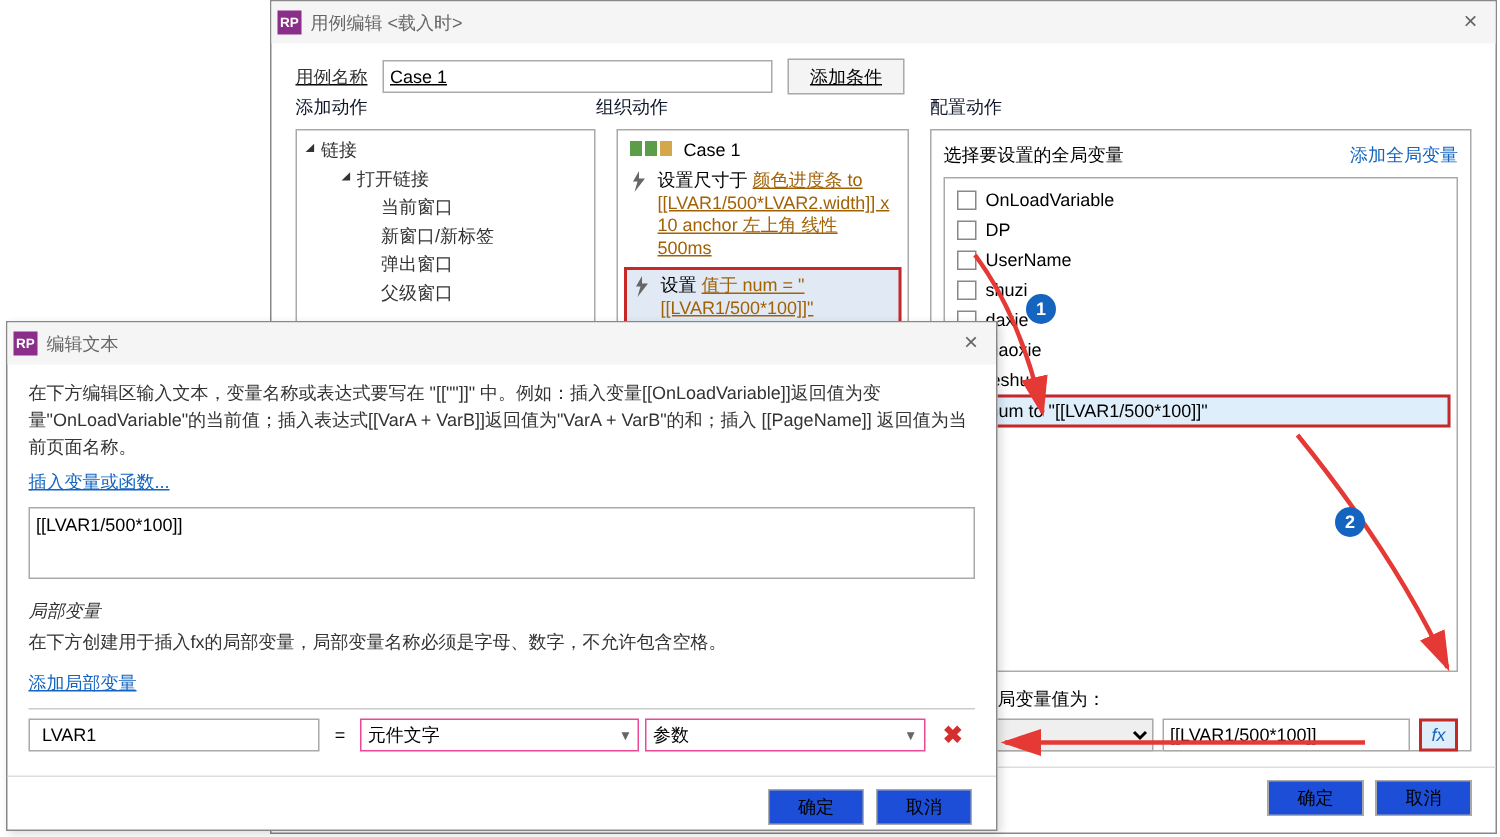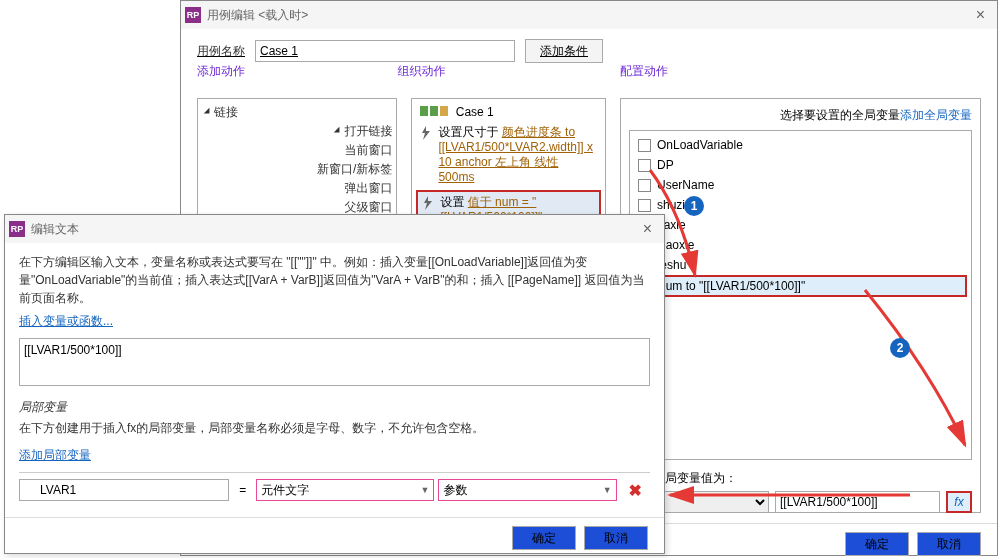--- a/index.html
+++ b/index.html
@@ -9,35 +9,35 @@
 .titlebar .logo { width: 16px; height: 16px; background: #8a2e8a; color: #fff; font-size: 9px; display: flex; align-items: center; justify-content: center; margin-right: 6px; font-weight: bold; }
 .titlebar .title { color: #666; }
 .titlebar .close { margin-left: auto; font-size: 16px; color: #666; cursor: pointer; padding: 0 8px; }
 .d1-body { padding: 10px 16px; }
 .row1 { display: flex; gap: 10px; align-items: center; margin-bottom: 0; text-decoration: underline; }
 .row1 label { color: #333; }
 .row1 input { border: 1px solid #aaa; height: 22px; padding: 0 4px; width: 260px; }
 .row1 button { border: 1px solid #aaa; background: #f4f4f4; height: 24px; padding: 0 14px; cursor: pointer; }
 .sections { display: flex; gap: 0; }
 .sec { flex: 1; }
-.sec-title { color: #6d28d9; margin-bottom: 18px; }
+.sec-title { color: #0f172a; margin-bottom: 6px; }
 .tree-box { border: 1px solid #aaa; height: 415px; padding: 4px; overflow: hidden; }
 .tree-box.mid { margin: 0 14px; position: relative; }
 .tree-node { padding: 1px 0 1px 4px; color: #333; white-space: nowrap; }
 .tree-node .arrow { display: inline-block; width: 0; height: 0; border-left: 4px solid #333; border-top: 4px solid transparent; border-bottom: 4px solid transparent; transform: rotate(45deg); margin-right: 4px; }
-.tree-child { padding-left: 24px; text-align: right; }
+.tree-child { padding-left: 24px; }
 .action-item { padding: 3px 6px 3px 22px; position: relative; line-height: 15px; }
 .action-item .bolt { position: absolute; left: 4px; top: 4px; width: 12px; height: 14px; }
 .action-item .bolt svg { width: 12px; height: 14px; }
 .action-sel { border: 2px solid #c62828; background: #e0e9f4; margin-top: 2px; }
 .green { color: #a16207; text-decoration: underline; }
 .case-icon { display: inline-block; vertical-align: middle; margin-right: 4px; }
 .case-icon svg { width: 28px; height: 12px; }
 .d1-right { flex: 1.05; }
-.gv-head { display: flex; align-items: center; justify-content: flex-end; margin-bottom: 6px; }
+.gv-head { display: flex; align-items: center; justify-content: space-between; margin-bottom: 6px; }
 .gv-head a { color: #1565c0; text-decoration: none; }
 .gv-list { border: 1px solid #aaa; height: 330px; padding: 4px 0; overflow: hidden; position: relative; }
 .gv-item { padding: 3px 8px; display: flex; align-items: center; gap: 6px; }
 .gv-item .chk { width: 13px; height: 13px; border: 1px solid #888; }
 .gv-item .chk.ck { background: #fff; position: relative; }
 .gv-item .chk.ck::after { content: "✓"; position: absolute; left: 0; top: -2px; font-size: 11px; color: #1565c0; }
 .gv-item.sel-row { background: #dfeefb; border: 2px solid #c62828; margin: 0 4px; padding: 2px 4px; }
 .gv-set { margin-top: 10px; }
 .gv-set label { display: block; margin-bottom: 4px; }
 .gv-set-row { display: flex; gap: 6px; align-items: center; }
@@ -48,21 +48,21 @@
 .dialog-btns button { border: 1px solid #aaa; background: #1d4ed8; height: 24px; width: 64px; cursor: pointer; }
 .dialog2 { position: absolute; left: 4px; top: 214px; width: 661px; height: 340px; border: 1px solid #888; background: #fff; box-shadow: 2px 2px 6px rgba(0,0,0,0.15); z-index: 10; }
 .d2-body { padding: 10px 14px; }
 .d2-desc { color: #333; line-height: 18px; }
 .d2-link { color: #1565c0; text-decoration: underline; margin: 6px 0 8px; display: inline-block; cursor: pointer; }
 .d2-ta { width: 100%; border: 1px solid #aaa; height: 48px; padding: 4px; resize: none; }
 .d2-sec { margin-top: 10px; }
 .d2-sec .sec-hd { color: #333; margin-bottom: 4px; font-style: italic; }
 .d2-sec .sec-desc { color: #333; margin-bottom: 4px; }
 .lv-row { border-top: 1px solid #ccc; padding: 6px 0; display: flex; align-items: center; gap: 4px; }
-.lv-row input { border: 1px solid #aaa; height: 22px; flex: 1; padding: 0 20px; }
+.lv-row input { border: 1px solid #aaa; height: 22px; flex: 1; padding: 0 8px; }
 .lv-row .eq { padding: 0 6px; }
 .lv-row .del { color: #d32f2f; font-size: 16px; font-weight: bold; padding: 0 8px; cursor: pointer; }
 .lv-row .dd { border: 1px solid #ec4899; height: 22px; flex: 1; padding: 0 4px; display: flex; align-items: center; justify-content: space-between; }
 .lv-row .dd .caret { font-size: 9px; color: #666; }
 .badge { position: absolute; width: 20px; height: 20px; border-radius: 50%; background: #1565c0; color: #fff; display: flex; align-items: center; justify-content: center; font-weight: bold; z-index: 20; }
 .arrow-img { position: absolute; z-index: 15; pointer-events: none; }
 </style>
 </head>
 <body>
 

